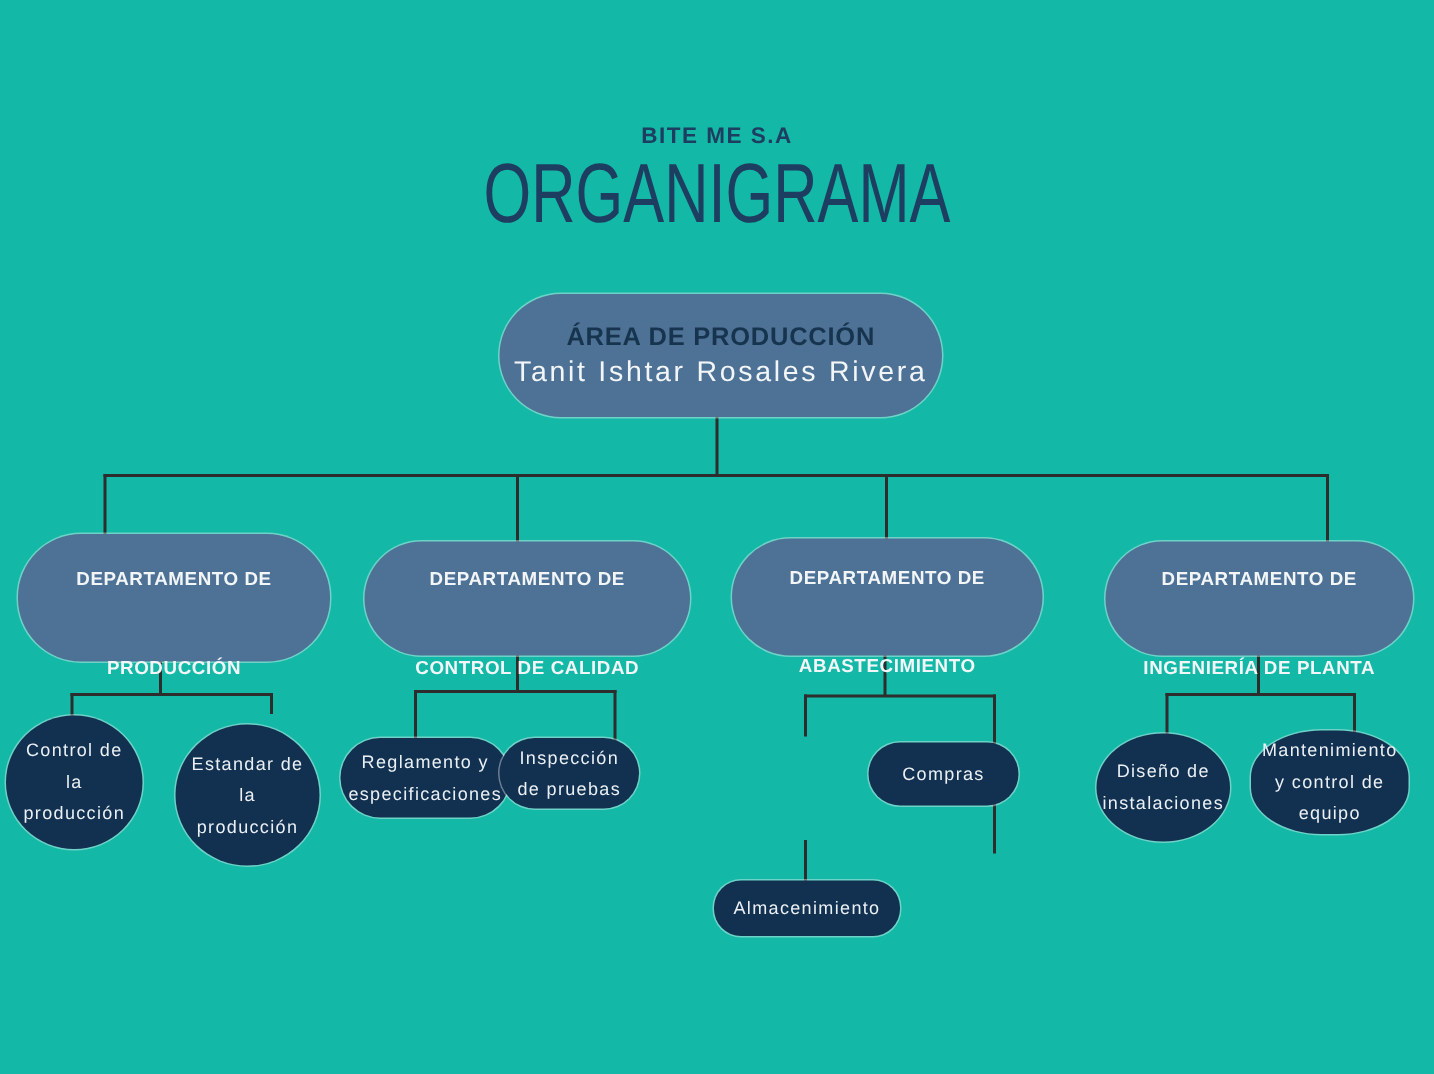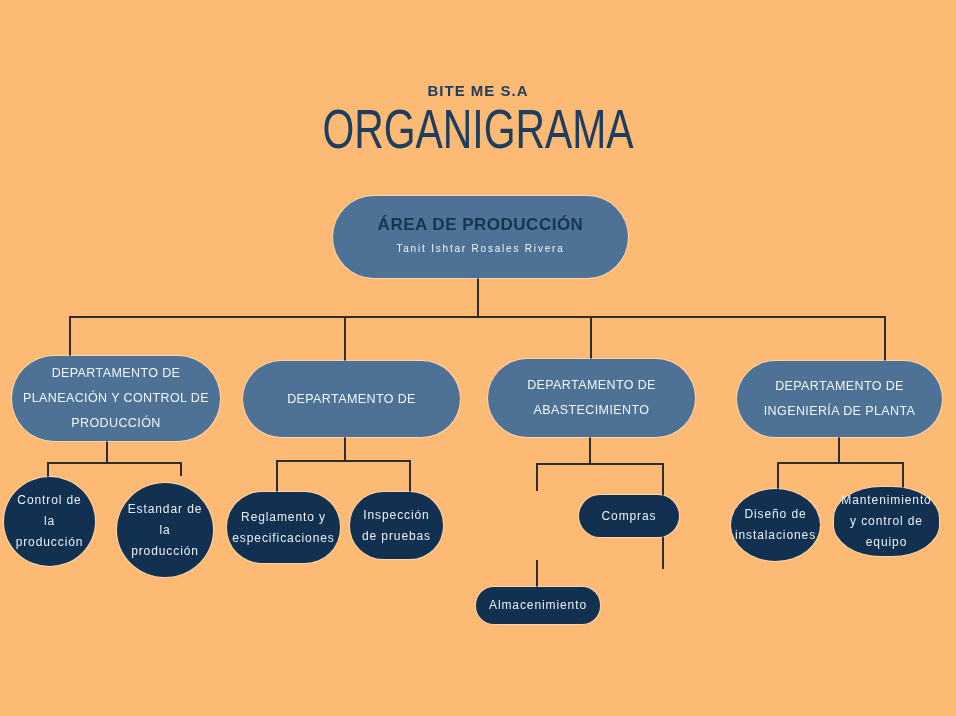--- a/index.html
+++ b/index.html
@@ -1,18 +1,18 @@
 <!DOCTYPE html>
 <html><head>
 <meta charset="utf-8">
 <style>
   html,body{margin:0;padding:0;background:#edf1ee;}
   .canvas{
     position:relative;width:956px;height:716px;overflow:hidden;
-    background:#fdba74;
+    background:#14b8a6;
     font-family:"Liberation Sans","DejaVu Sans",sans-serif;
   }
   
   .company{
     position:absolute;left:0;top:82px;width:956px;text-align:center;
     font-size:15px;font-weight:700;letter-spacing:1px;color:#1d3e60;
   }
   .heading{
     position:absolute;left:0;top:101px;width:956px;text-align:center;
     font-size:56px;font-weight:500;line-height:1;color:#1d3e60;
@@ -28,26 +28,26 @@
     align-items:center;justify-content:center;text-align:center;
     box-shadow:0 0 0 1px rgba(255,255,255,0.38);
   }
   .pill{background:#4e7296;}
   .leaf{background:#12304f;}
   .root-title{
     font-size:17px;font-weight:700;letter-spacing:.5px;color:#17344f;
     line-height:24px;
   }
   .root-member{
-    font-size:10px;font-weight:500;letter-spacing:1.8px;color:#f3f6f8;
+    font-size:19px;font-weight:500;letter-spacing:1.8px;color:#f3f6f8;
     line-height:24px;white-space:nowrap;
   }
   .dl{
-    display:block;font-size:12.5px;font-weight:400;letter-spacing:.4px;
-    color:#f2f6f8;line-height:25px;white-space:nowrap;
+    display:block;font-size:12.5px;font-weight:700;letter-spacing:.4px;
+    color:#f2f6f8;line-height:25px;white-space:nowrap;margin-top:34px;
   }
   .ll{
     display:block;font-size:12px;font-weight:500;letter-spacing:.9px;
     color:#eaf0f5;line-height:21px;white-space:nowrap;
   }
 </style>
 </head>
 <body>
 
 <div class="canvas">
@@ -84,26 +84,26 @@
   <div class="ln v" style="left:777px;top:462px;height:29px"></div>
   <div class="ln v" style="left:902px;top:462px;height:27px"></div>
 
   <div class="node pill" style="left:333px;top:196px;width:295px;height:82px;border-radius:41px">
     <span class="root-title">ÁREA DE PRODUCCIÓN</span>
     <span class="root-member">Tanit Ishtar Rosales Rivera</span>
   </div>
 
   <div class="node pill" style="left:12px;top:356px;width:208px;height:85px;border-radius:42px">
     <span class="dl">DEPARTAMENTO DE</span>
-    <span class="dl">PLANEACIÓN Y CONTROL DE</span>
     <span class="dl">PRODUCCIÓN</span>
   </div>
 
   <div class="node pill" style="left:243px;top:361px;width:217px;height:76px;border-radius:38px">
     <span class="dl">DEPARTAMENTO DE</span>
+    <span class="dl">CONTROL DE CALIDAD</span>
   </div>
 
   <div class="node pill" style="left:488px;top:359px;width:207px;height:78px;border-radius:39px">
     <span class="dl">DEPARTAMENTO DE</span>
     <span class="dl">ABASTECIMIENTO</span>
   </div>
 
   <div class="node pill" style="left:737px;top:361px;width:205px;height:76px;border-radius:38px">
     <span class="dl">DEPARTAMENTO DE</span>
     <span class="dl">INGENIERÍA DE PLANTA</span>
@@ -114,26 +114,26 @@
     <span class="ll">la</span>
     <span class="ll">producción</span>
   </div>
 
   <div class="node leaf" style="left:117px;top:483px;width:96px;height:94px;border-radius:50%">
     <span class="ll">Estandar de</span>
     <span class="ll">la</span>
     <span class="ll">producción</span>
   </div>
 
-  <div class="node leaf" style="left:227px;top:492px;width:113px;height:71px;border-radius:35px">
+  <div class="node leaf" style="left:227px;top:492px;width:113px;height:53px;border-radius:35px">
     <span class="ll">Reglamento y</span>
     <span class="ll">especificaciones</span>
   </div>
 
-  <div class="node leaf" style="left:350px;top:492px;width:93px;height:67px;border-radius:33px">
+  <div class="node leaf" style="left:333px;top:492px;width:93px;height:47px;border-radius:33px">
     <span class="ll">Inspección</span>
     <span class="ll">de pruebas</span>
   </div>
 
 
   <div class="node leaf" style="left:579px;top:495px;width:100px;height:42px;border-radius:21px">
     <span class="ll">Compras</span>
   </div>
 
   <div class="node leaf" style="left:476px;top:587px;width:124px;height:37px;border-radius:18px">

